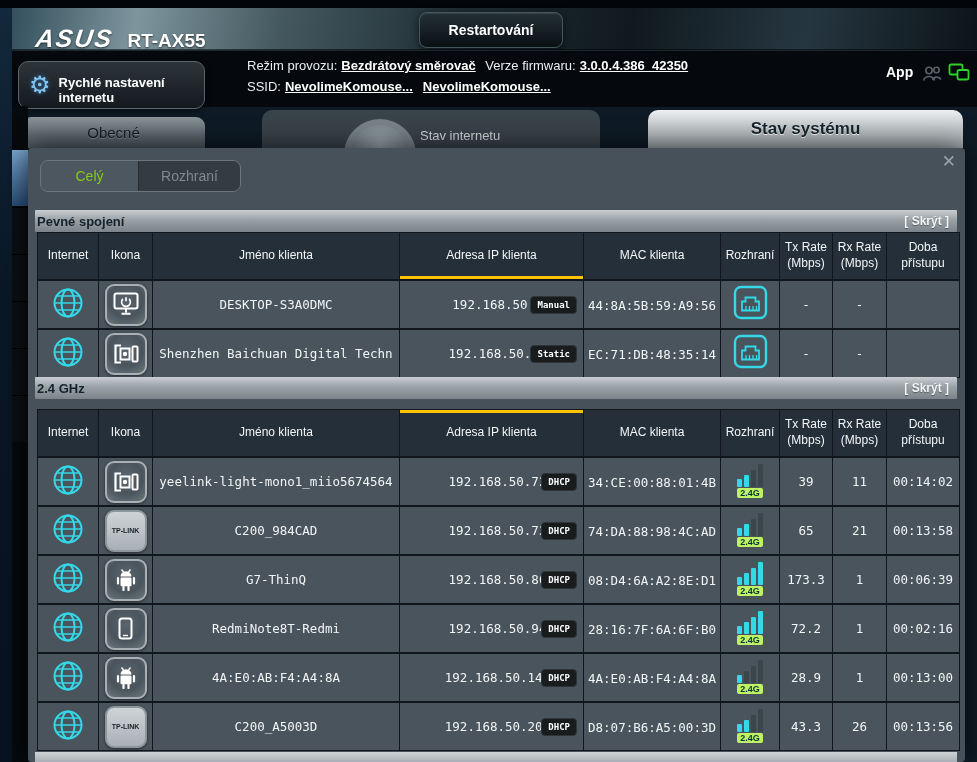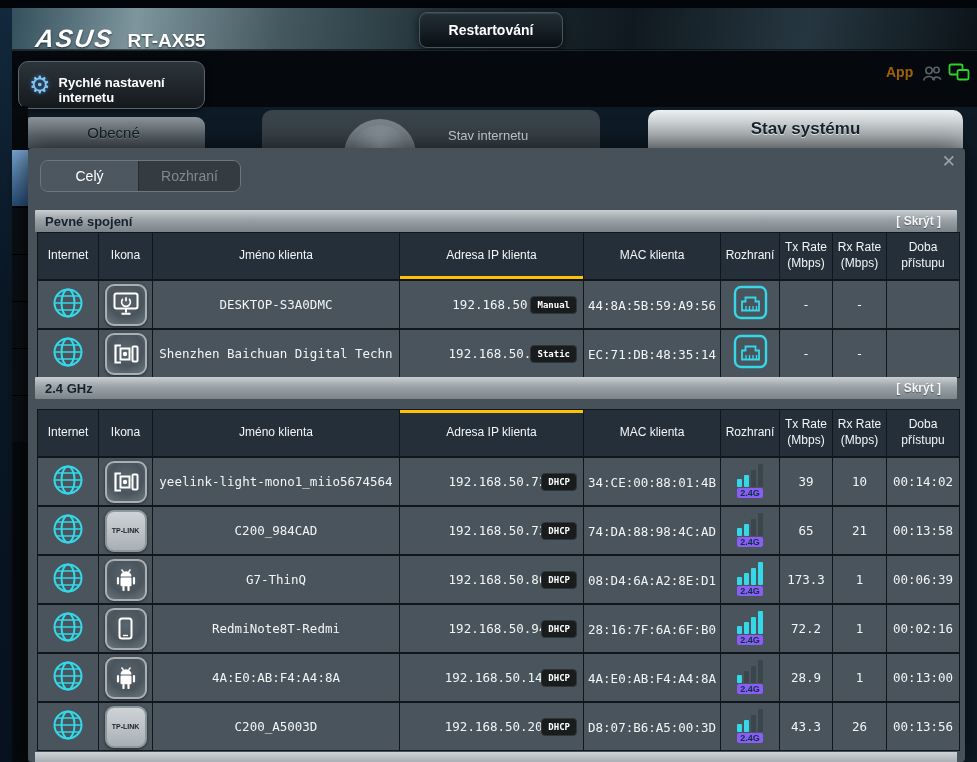--- a/index.html
+++ b/index.html
@@ -18,58 +18,58 @@
      background:linear-gradient(180deg,#232f36,#0a1014);border:1px solid #46565f;border-radius:8px;
      color:#fff;font-weight:bold;font-size:14px;box-shadow:0 2px 8px rgba(0,0,0,.65), inset 0 1px 0 rgba(255,255,255,.09);cursor:pointer;}
   .btn-logout{left:247px;width:142px;}
   .btn-reboot{left:403px;width:142px;margin-left:16px;}
   .btn-lang{left:833px;width:142px;justify-content:center;gap:26px;}
   .lang-tri{width:0;height:0;border-left:7px solid transparent;border-right:7px solid transparent;border-top:9px solid #7f98ab;}
   
   .infobar{position:absolute;left:12px;top:50px;width:965px;height:56px;background:#05090d;border-top:1px solid #1b262d;}
   .infotext{position:absolute;left:247px;top:55px;color:#e9eef1;font-size:13px;line-height:21px;white-space:nowrap;}
   .wlink{color:#fff;font-weight:bold;text-decoration:underline;cursor:pointer;margin:0 6px 0 4px;}
-  .applabel{position:absolute;left:886px;top:64px;color:#a16207;font-weight:bold;font-size:14px;cursor:pointer;}
+  .applabel{position:absolute;left:886px;top:64px;color:#ffffff;font-weight:bold;font-size:14px;cursor:pointer;}
   .ic-people{position:absolute;left:922px;top:65px;cursor:pointer;}
   .ic-devgreen{position:absolute;left:948px;top:63px;cursor:pointer;}
   
   .quick{position:absolute;left:18px;top:61px;width:185px;height:46px;border-radius:10px;cursor:pointer;
      background:linear-gradient(180deg,#2c353b,#14191d);border:1px solid #59646b;
      box-shadow:0 2px 6px rgba(0,0,0,.6);display:flex;align-items:center;}
   .gear{font-size:24px;color:#84c5f0;margin:0 8px 0 10px;text-shadow:0 0 4px rgba(60,140,220,.7);}
   .quick-label{color:#fff;font-weight:bold;font-size:13px;line-height:15px;width:130px;margin-top:10px;}
   
   .tab-general{position:absolute;left:22px;top:117px;width:183px;height:31px;border-radius:9px 9px 0 0;
      background:linear-gradient(180deg,#8b949a,#5d676e 60%,#4d575e);display:flex;align-items:center;justify-content:center;
      color:#121e26;font-size:15px;cursor:pointer;text-shadow:0 1px 0 rgba(255,255,255,.22);}
   .panel-inet{position:absolute;left:262px;top:110px;width:338px;height:38px;border-radius:10px 10px 0 0;background:#39434a;overflow:hidden;}
   .inet-globe{position:absolute;left:82px;top:9px;width:60px;height:60px;border-radius:50%;border:6px solid #79828a;
      background:radial-gradient(circle at 50% 35%,#9aa6ae,#5b666e);}
-  .inet-label{position:absolute;left:158px;top:18px;color:#d6dbde;font-size:13px;margin-left:28px;}
+  .inet-label{position:absolute;left:158px;top:18px;color:#d6dbde;font-size:13px;}
   .panel-sys{position:absolute;left:648px;top:110px;width:315px;height:38px;border-radius:10px 10px 0 0;
      background:linear-gradient(180deg,#eef0f1,#c2c7ca 45%,#9ea6aa);display:flex;align-items:center;justify-content:center;
      color:#16242e;font-weight:bold;font-size:17px;text-shadow:0 1px 0 #fff;}
   
   .sidebar-dim{position:absolute;left:12px;top:106px;width:16px;height:656px;background:#060a0d;}
   .sidebar-dim .sel{position:absolute;left:0;top:44px;width:16px;height:56px;background:linear-gradient(180deg,#7aa8d5,#2a4f79);}
   .sidebar-dim .seg{position:absolute;left:0;width:16px;height:46px;background:#0b0f13;border-top:1px solid #000;}
   
   .modal{position:absolute;left:28px;top:148px;width:937px;height:614px;background:#46515a;border-radius:4px;
      box-shadow:0 0 28px rgba(0,0,0,.7);}
   .modal-close{position:absolute;right:9px;top:3px;color:#98a2a9;font-size:17px;font-weight:bold;cursor:pointer;font-family:"DejaVu Sans",sans-serif;}
   .tabs{position:absolute;left:12px;top:12px;height:30px;display:flex;border:1px solid #6e777d;border-radius:8px;overflow:hidden;}
   .tab{display:flex;align-items:center;justify-content:center;font-size:14px;cursor:pointer;}
-  .tab.on{width:97px;background:#4d575f;color:#ffffff;border-right:1px solid #262d32;}
+  .tab.on{width:97px;background:#4d575f;color:#84cc16;border-right:1px solid #262d32;}
   .tab.off{width:101px;background:#343c42;color:#7f8990;}
   
   .band{position:absolute;left:7px;width:922px;height:22px;
      background:linear-gradient(180deg,#c9ced1 0%,#9aa2a7 45%,#7b848a 100%);
      display:flex;align-items:center;justify-content:space-between;border-radius:1px;}
-  .band-title{color:#15222c;font-weight:bold;font-size:13px;padding-left:10px;}
-  .band-hide{color:#f3f5f6;font-weight:bold;font-size:12px;padding-right:16px;cursor:pointer;text-shadow:0 1px 1px rgba(0,0,0,.4);}
+  .band-title{color:#15222c;font-weight:bold;font-size:13px;padding-left:2px;}
+  .band-hide{color:#f3f5f6;font-weight:bold;font-size:12px;padding-right:8px;cursor:pointer;text-shadow:0 1px 1px rgba(0,0,0,.4);}
   .band-partial{position:absolute;left:7px;top:604px;width:922px;height:10px;
      background:linear-gradient(180deg,#cdd2d5,#a9b0b5);}
   
   table.clients{position:absolute;left:9px;border-collapse:collapse;table-layout:fixed;width:922px;background:#49545c;}
   table.clients th{background:#242f3a;color:#f4f6f7;font-weight:normal;font-size:12px;line-height:1.3;
      white-space:pre-line;height:44px;text-align:center;border:1px solid #10161b;border-bottom-width:2px;}
   table.clients td{height:47px;border:1px solid #10161b;border-top-width:2px;color:#f2f5f6;text-align:center;padding:0;}
   th.sortb{box-shadow:inset 0 -3px 0 #ffc200;}
   th.sortt{box-shadow:inset 0 3px 0 #ffc200;}
   .mono{font-family:"DejaVu Sans Mono",monospace;font-size:12.5px;}
@@ -81,39 +81,48 @@
      border-radius:4px;color:#fff;font-family:"DejaVu Sans Mono",monospace;font-weight:bold;font-size:9px;padding:3px 6px;}
   .dev{width:38px;height:38px;margin:0 auto;border-radius:9px;border:2px solid #a9b0b5;cursor:pointer;
      background:radial-gradient(circle at 50% 38%,#5a656d 0%,#49545c 55%,#6d777e 100%);
      display:flex;align-items:center;justify-content:center;box-shadow:0 1px 3px rgba(0,0,0,.5);}
   .dev.tplink{background:linear-gradient(180deg,#ced3d6,#a9b0b5);border-color:#8d969b;}
   .dev.tplink span{font-size:7px;font-weight:bold;color:#18222a;font-family:"Liberation Sans",sans-serif;letter-spacing:0;}
   .globe-wrap{display:inline-block;line-height:0;}
   .sigwrap{display:inline-block;}
   .bars{display:flex;align-items:flex-end;gap:2px;height:23px;justify-content:center;}
   .bars i{display:block;width:5px;border-radius:1px;}
-  .bandbadge{margin-top:1px;background:#8b5cf6;color:#05343c;font-size:9px;font-weight:bold;border-radius:2px;
+  .bandbadge{margin-top:1px;background:#bef264;color:#05343c;font-size:9px;font-weight:bold;border-radius:2px;
      padding:0 2px;font-family:"Liberation Sans",sans-serif;text-align:center;}
 </style>
 </head>
 <body>
 
 <div class="screen">
   <div class="topstrip"></div>
   <div class="leftstrip"></div>
 
   <div class="topbar">
     <div class="brand">
       <span class="asus">ASUS</span>
       <span class="model">RT-AX55</span>
     </div>
   </div>
   <div class="hbtn btn-reboot">Restartování</div>
 
   <div class="infobar"></div>
+  <div class="infotext">
+    <div>
+      <span>Režim provozu:</span><a class="wlink">Bezdrátový směrovač</a>
+      <span>Verze firmwaru:</span><a class="wlink">3.0.0.4.386_42350</a>
+    </div>
+    <div>
+      <span>SSID:</span><a class="wlink">NevolimeKomouse...</a><a class="wlink">NevolimeKomouse...</a>
+    </div>
+  </div>
   <span class="applabel">App</span>
   <span class="ic-people">
     <svg width="22" height="16" viewBox="0 0 22 16" fill="none" stroke="#596168" stroke-width="1.6">
       <circle cx="14.5" cy="5" r="2.7"></circle>
         <path d="M10.5 15a4.8 4.8 0 0 1 8.5-.5"></path>
       <circle cx="7" cy="5.5" r="3.2"></circle>
         <path d="M1.5 15.5a5.8 5.8 0 0 1 11 0"></path>
     </svg>
   </span>
   <span class="ic-devgreen">
@@ -295,21 +304,21 @@
               <td class="mono">yeelink-light-mono1_miio5674564</td>
               <td class="c-ip mono"><span class="ipv">192.168.50.72</span><span class="ipbadge">DHCP</span></td>
               <td class="c-mac"><span class="mono">34:CE:00:88:01:4B</span></td>
               <td><span class="sigwrap"><div class="bars">
                     <i style="height: 8px; background: rgb(53, 216, 232);"></i>
                     <i style="height: 12px; background: rgb(53, 216, 232);"></i>
                     <i style="height: 17px; background: rgb(58, 69, 76);"></i>
                     <i style="height: 23px; background: rgb(58, 69, 76);"></i>
                   </div><div class="bandbadge">2.4G</div></span></td>
               <td class="mono">39</td>
-              <td class="mono">10</td>
+              <td class="mono">11</td>
               <td class="mono">00:14:02</td>
             </tr>
             <tr>
               <td><span class="globe-wrap"><svg width="32" height="32" viewBox="0 0 32 32" fill="none" stroke="#35d8e8" stroke-width="2">
   <circle cx="16" cy="16" r="13.5"></circle>
                     <ellipse cx="16" cy="16" rx="6.5" ry="13.5"></ellipse>
   <path d="M2.5 16h27M5 9h22M5 23h22" stroke-width="1.6"></path>
                   </svg></span></td>
               <td>
                 <div class="dev tplink">

